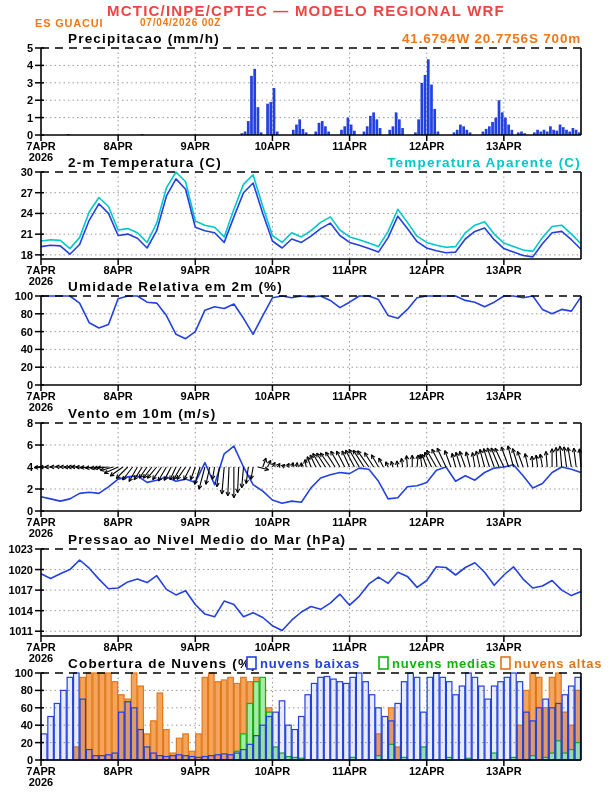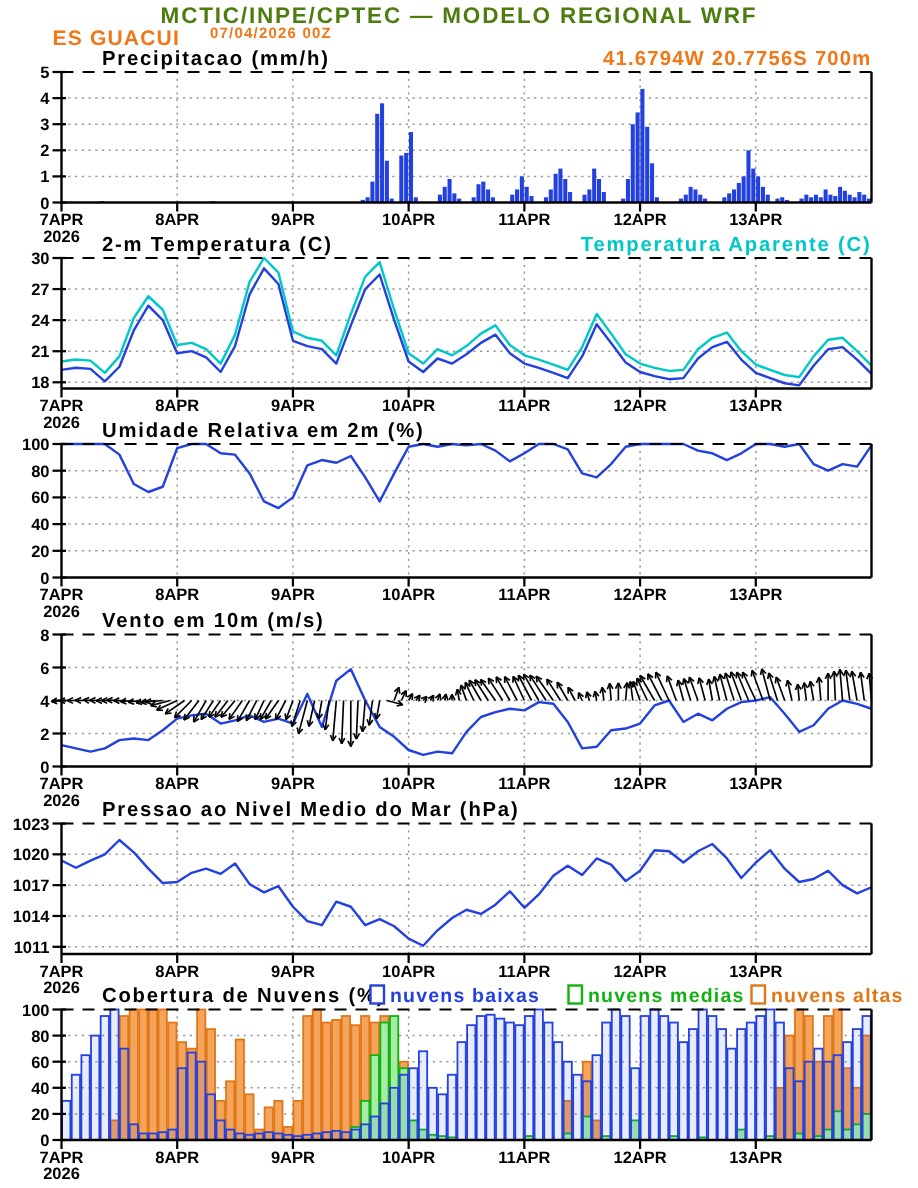--- a/index.html
+++ b/index.html
@@ -1,29 +1,29 @@
 <!DOCTYPE html>
 <html><head>
 <meta charset="utf-8">
 <style>
   html,body{margin:0;padding:0;background:#fff;}
   .page{position:relative;width:612px;height:792px;background:#fff;overflow:hidden;
         font-family:"Liberation Sans",sans-serif;}
   .hdr{position:absolute;font-weight:bold;white-space:nowrap;}
   .hdr-title{top:2px;left:0;width:612px;text-align:center;font-size:15px;letter-spacing:1.2px;}
-  .hdr-station{top:17px;left:35px;font-size:14px;letter-spacing:0.8px;}
+  .hdr-station{top:17px;left:35px;font-size:11px;letter-spacing:0.8px;}
   .hdr-run{top:17px;left:140px;font-size:10px;letter-spacing:0.8px;}
   .hdr-loc{top:31px;left:0;width:581px;text-align:right;font-size:13.5px;letter-spacing:0.8px;}
   svg{position:absolute;top:0;left:0;}
 </style>
 </head>
 <body>
 
 <div class="page">
-  <div class="hdr hdr-title" style="color: #4d7c0f;">MCTIC/INPE/CPTEC — MODELO REGIONAL WRF</div>
+  <div class="hdr hdr-title" style="color: #ef4444;">MCTIC/INPE/CPTEC — MODELO REGIONAL WRF</div>
   <div class="hdr hdr-station" style="color: rgb(240, 120, 24);">ES GUACUI</div>
   <div class="hdr hdr-run" style="color: rgb(240, 120, 24);">07/04/2026 00Z</div>
   <div class="hdr hdr-loc" style="color: rgb(240, 120, 24);">41.6794W 20.7756S 700m</div>
   <svg id="chart" width="612" height="792" viewBox="0 0 612 792">
       <g>
         <line x1="118.14285714285714" y1="48" x2="118.14285714285714" y2="135" stroke="#9a9a9a" stroke-width="1" stroke-dasharray="1.5 3"></line>
         <line x1="195.28571428571428" y1="48" x2="195.28571428571428" y2="135" stroke="#9a9a9a" stroke-width="1" stroke-dasharray="1.5 3"></line>
         <line x1="272.42857142857144" y1="48" x2="272.42857142857144" y2="135" stroke="#9a9a9a" stroke-width="1" stroke-dasharray="1.5 3"></line>
         <line x1="349.57142857142856" y1="48" x2="349.57142857142856" y2="135" stroke="#9a9a9a" stroke-width="1" stroke-dasharray="1.5 3"></line>
         <line x1="426.7142857142857" y1="48" x2="426.7142857142857" y2="135" stroke="#9a9a9a" stroke-width="1" stroke-dasharray="1.5 3"></line>

